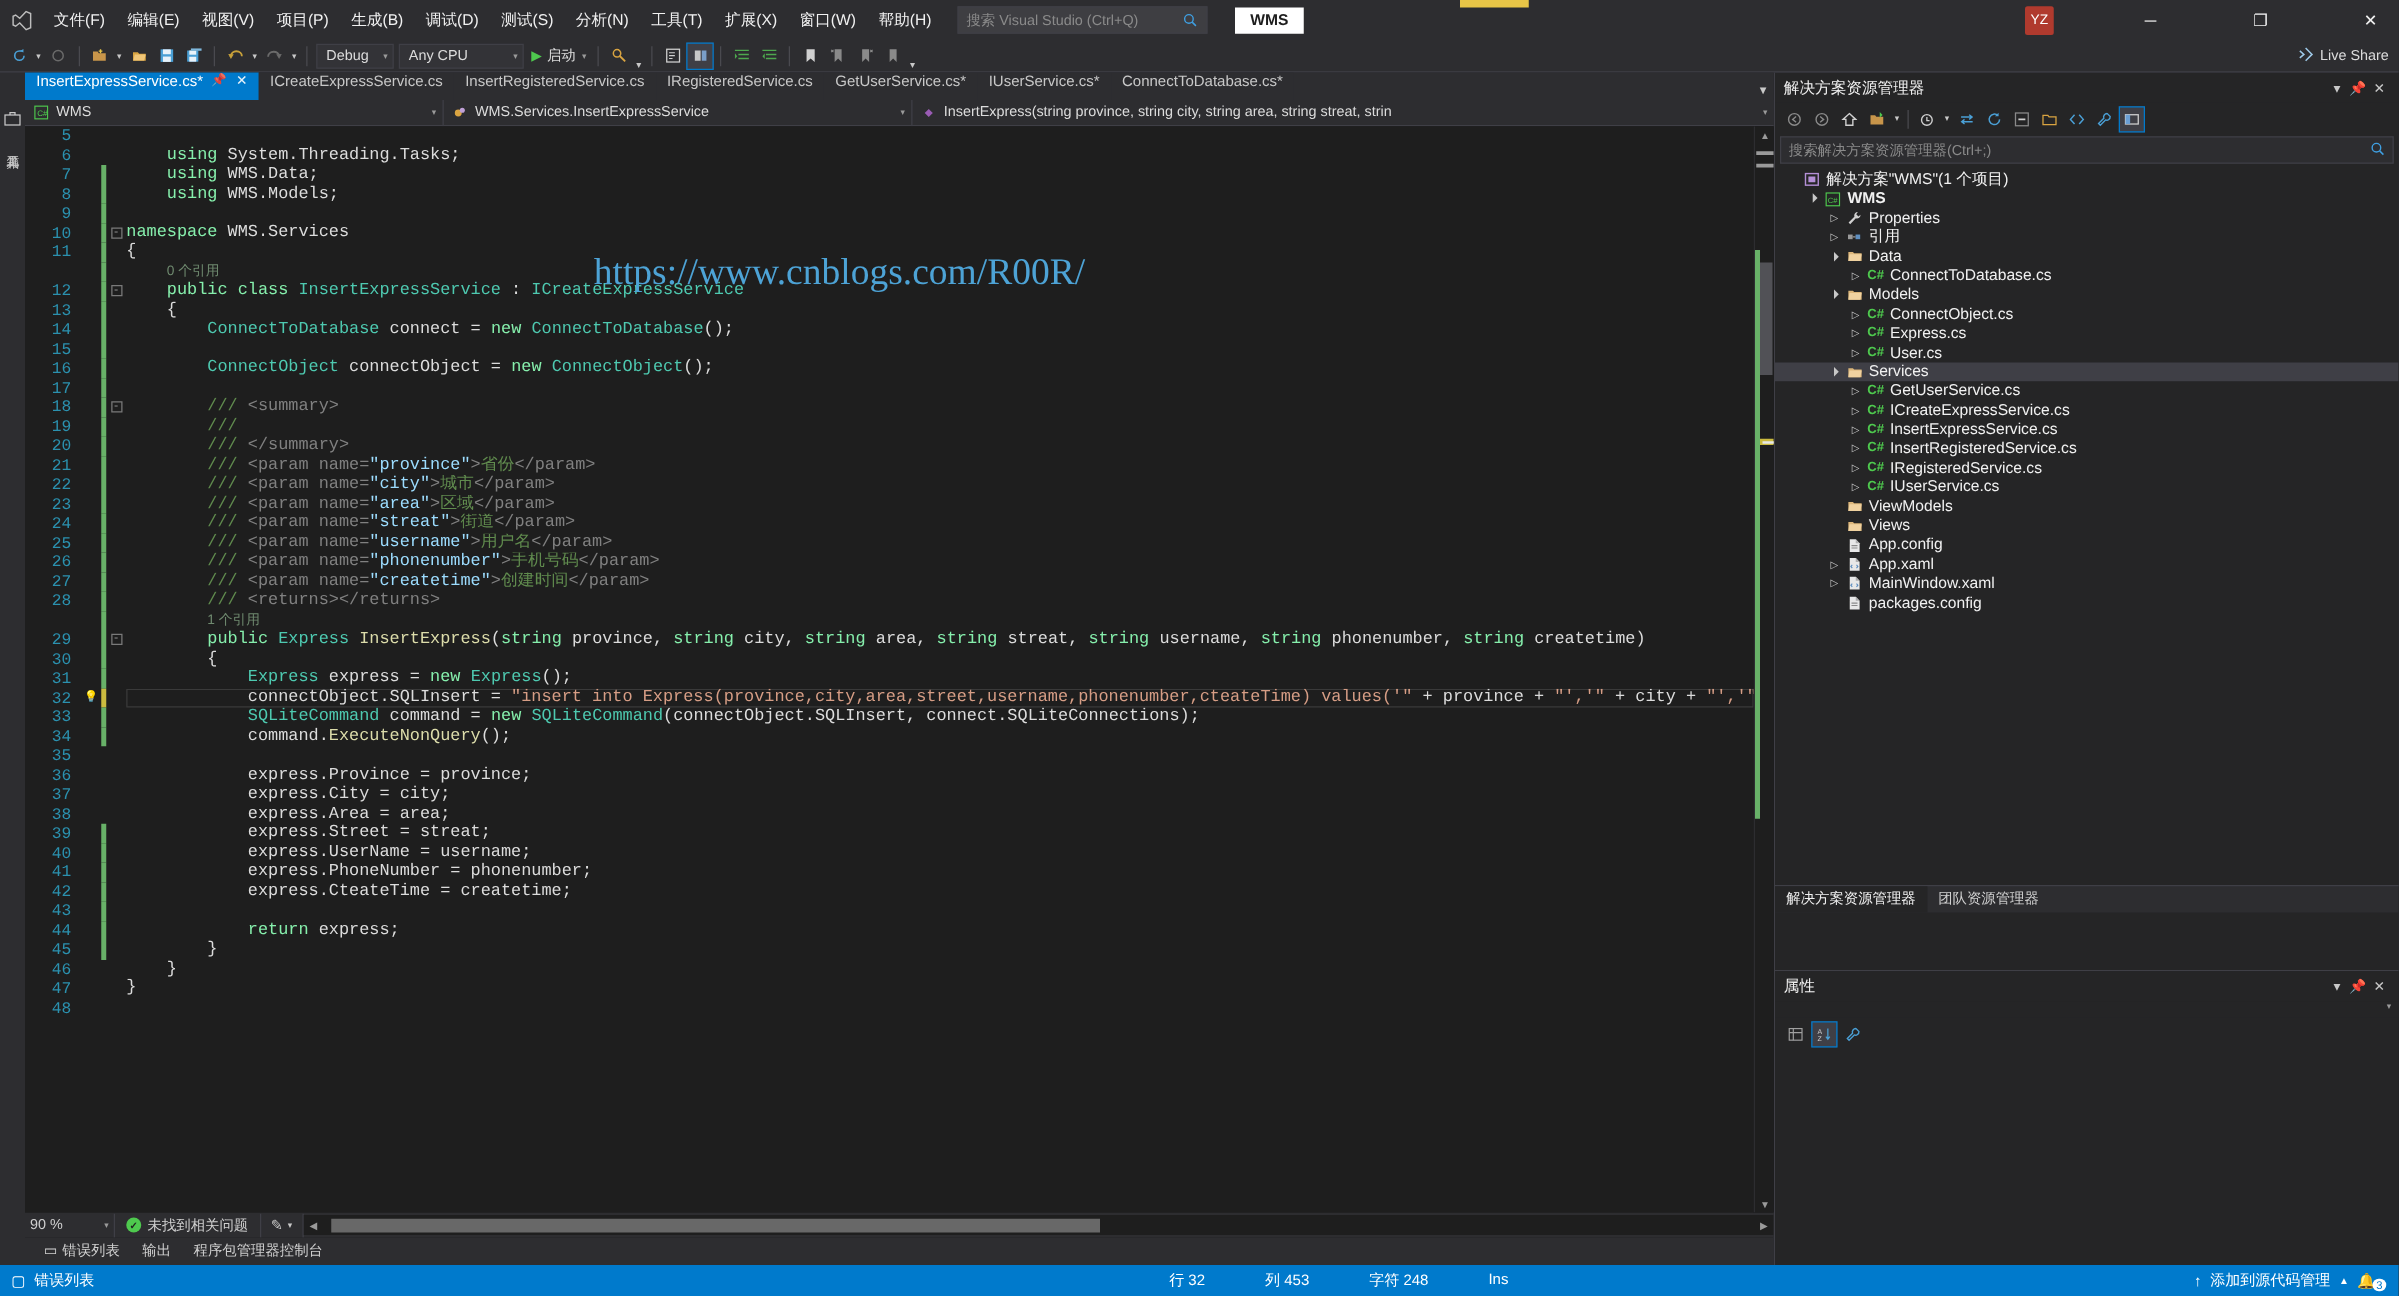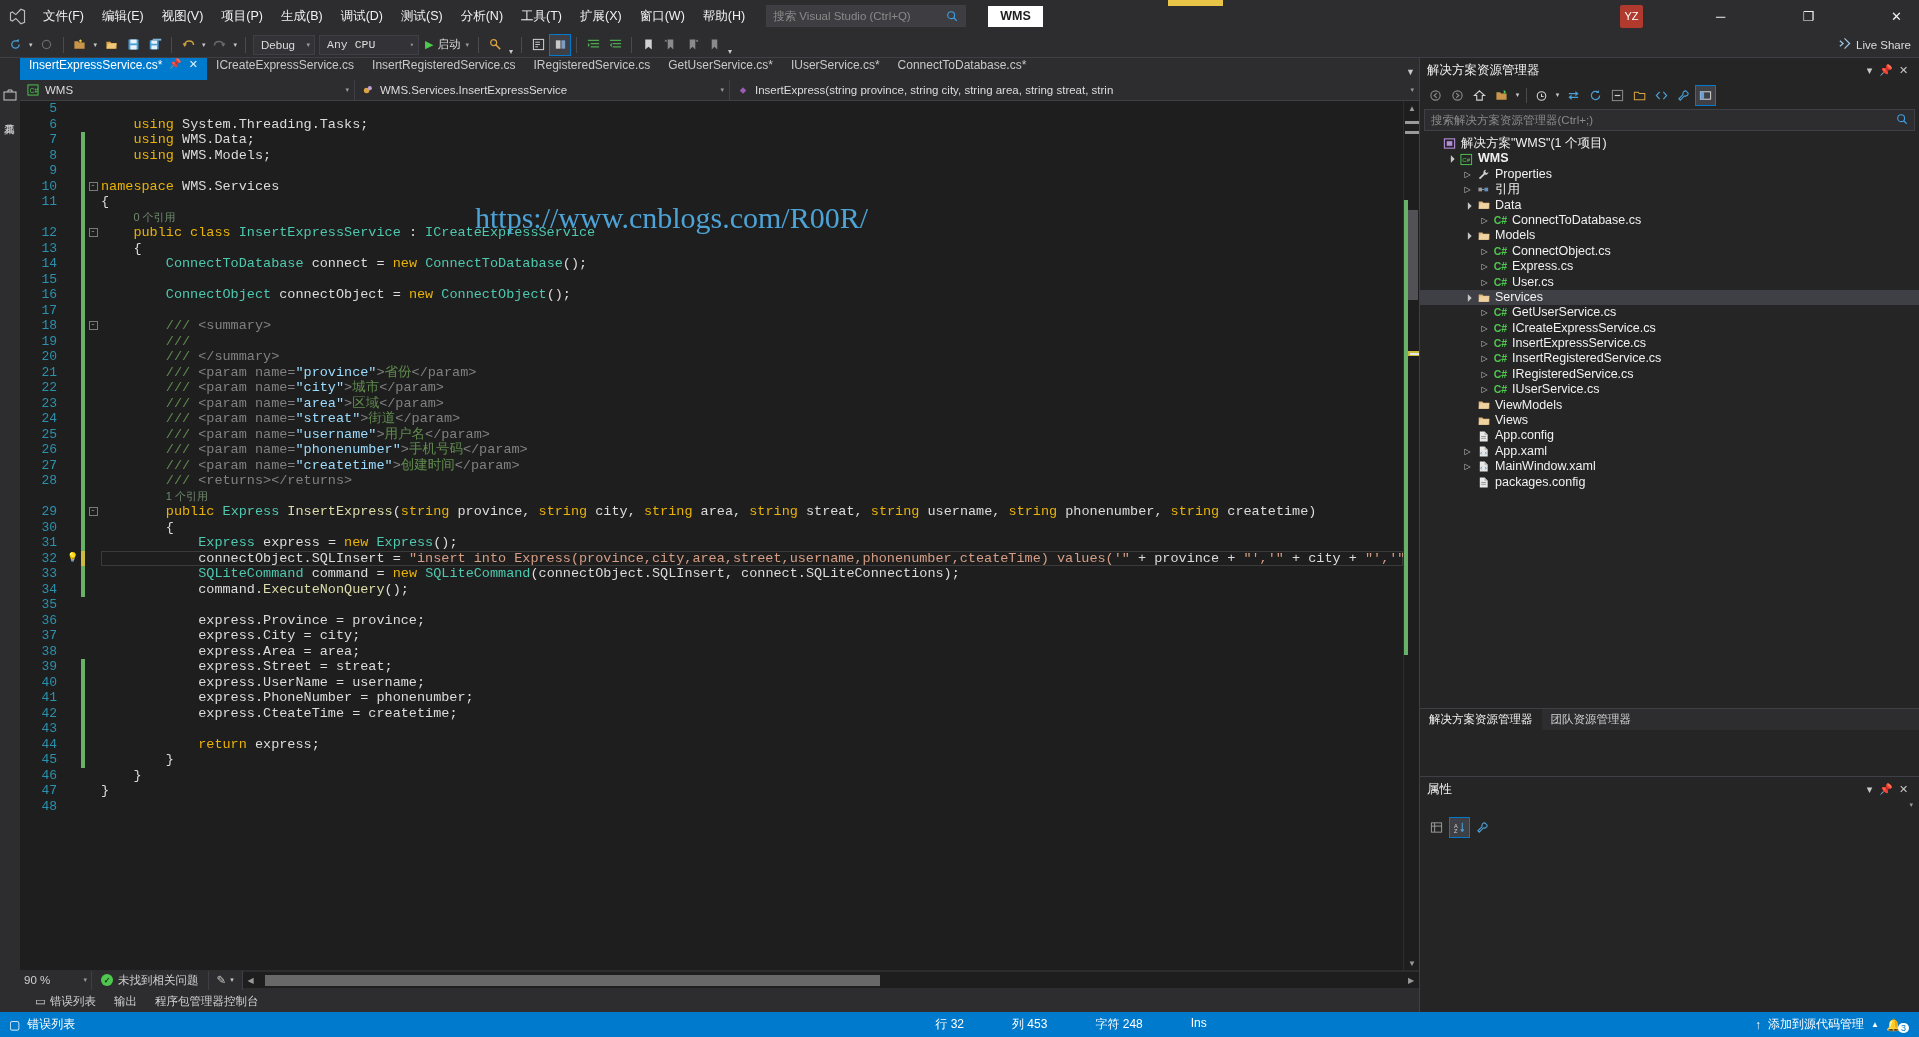--- a/index.html
+++ b/index.html
@@ -80,21 +80,21 @@
        font-family:"Liberation Mono", monospace;}
   .gm{width:16px;flex:0 0 16px;text-align:center;font-size:9px;color:#9a9a9a;}
   .cb{width:4px;flex:0 0 4px;height:15.5px;}
   .cb.green{background:#68b168;}
   .cb.yellow{background:#cbbb3f;}
   .fold{width:16px;flex:0 0 16px;text-align:center;color:#9a9a9a;font-size:9px;}
   .code{flex:1;font-family:"Liberation Mono", monospace;font-size:13.5px;white-space:pre;overflow:hidden;}
   .lrow.cur .code{box-shadow:inset 0 0 0 1px #3a3a3a;}
 
   
-  .k{color:#eab308;}    
+  .k{color:#86efac;}    
   .t{color:#4ec9b0;}    
   .s{color:#d69d85;}    
   .cx{color:#608b4e;}   
   .cxt{color:#808080;}  
   .n{color:#dcdcdc;}    
   .m{color:#dcdcaa;}    
   .v{color:#9cdcfe;}    
   .hint{color:#6f8a6f;font-size:11px;font-family:"Liberation Sans",sans-serif;}
 
   .watermark{position:absolute;left:455px;top:100px;color:#4da3d6;font-size:30px;
@@ -261,21 +261,21 @@
           <path d="M10.5 7.5C10.5 4.8 8 3.4 6 3.4c-3 0-4.5 2-4.5 4" fill="none" stroke="#6a6a6a" stroke-width="1.5"></path>
           <path d="M12.4 5.2 10.3 9.1 8 5.4z" fill="#6a6a6a"></path>
         </svg>
     </div>
     <div class="tb" style="min-width:9px;font-size:7px;">▾</div>
     <div class="tbsep"></div>
     <div class="combo" style="width:62px;">
       <div class="cap">Debug</div>
       <div class="arr">▾</div>
     </div>
-    <div class="combo" style="width:100px;font-family:Liberation Mono, monospace;">
+    <div class="combo" style="width:100px;">
       <div class="cap">Any CPU</div>
       <div class="arr">▾</div>
     </div>
     <div class="run">
       <span class="tri">▶</span>
       <span>启动</span>
       <span class="arr" style="font-size:7px;color:#9a9a9a;margin-left:5px;">▾</span>
     </div>
     <div class="tbsep"></div>
     <div class="tb">

